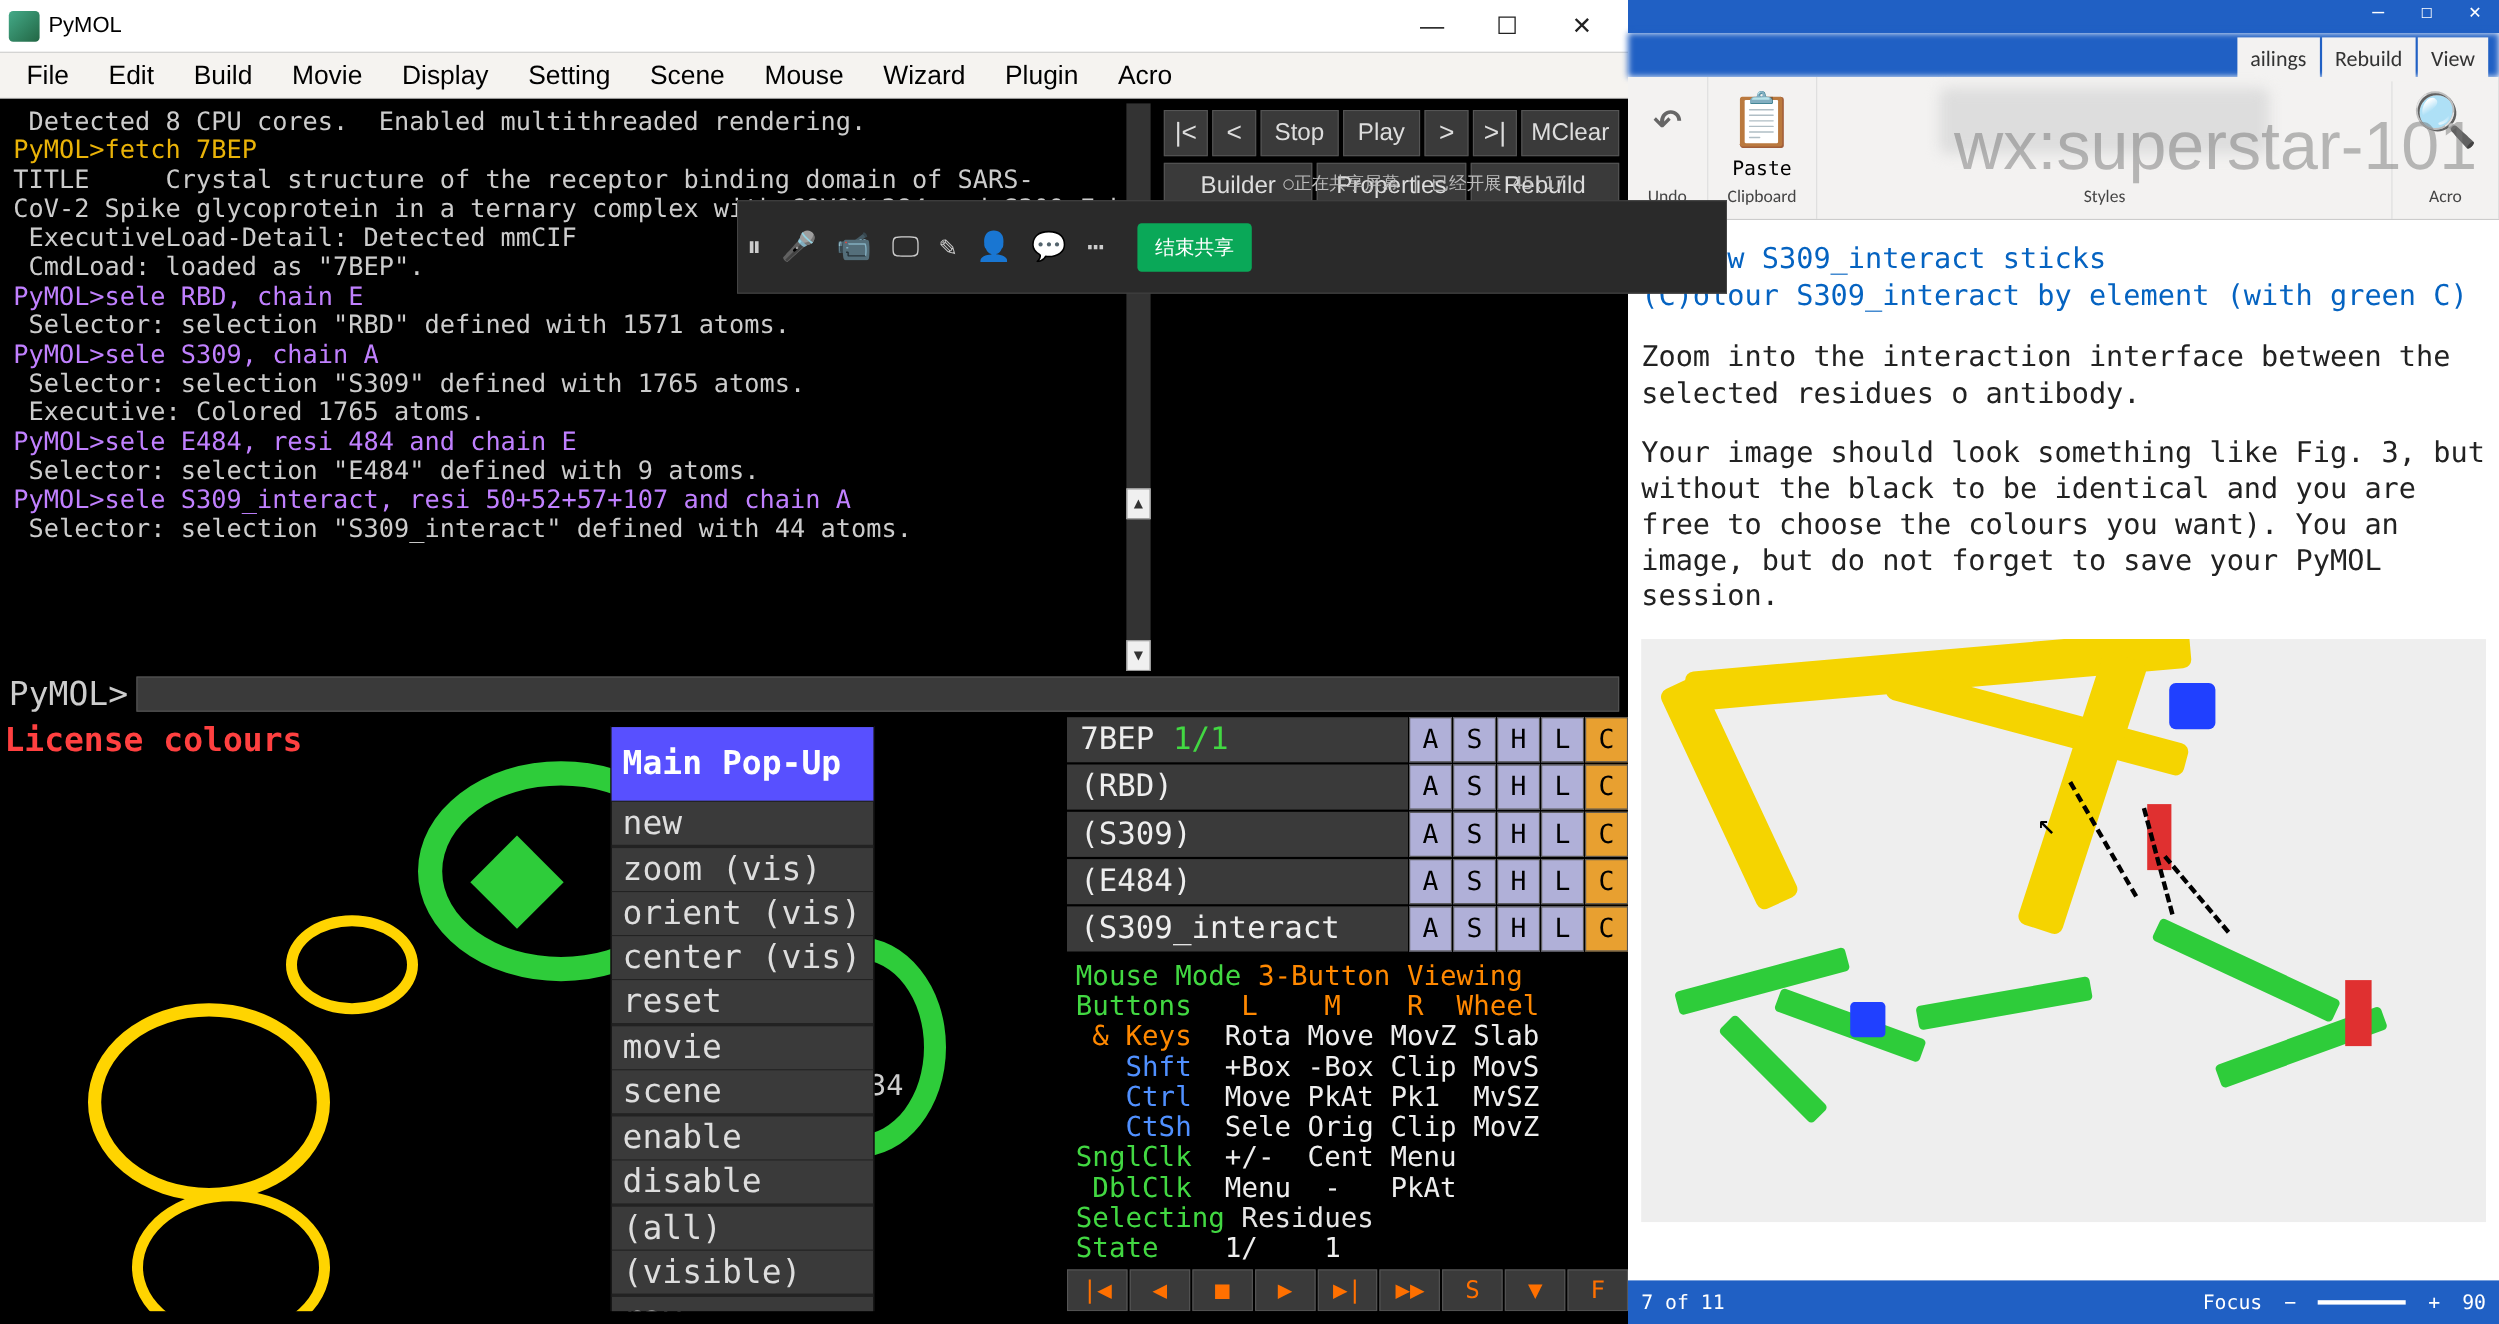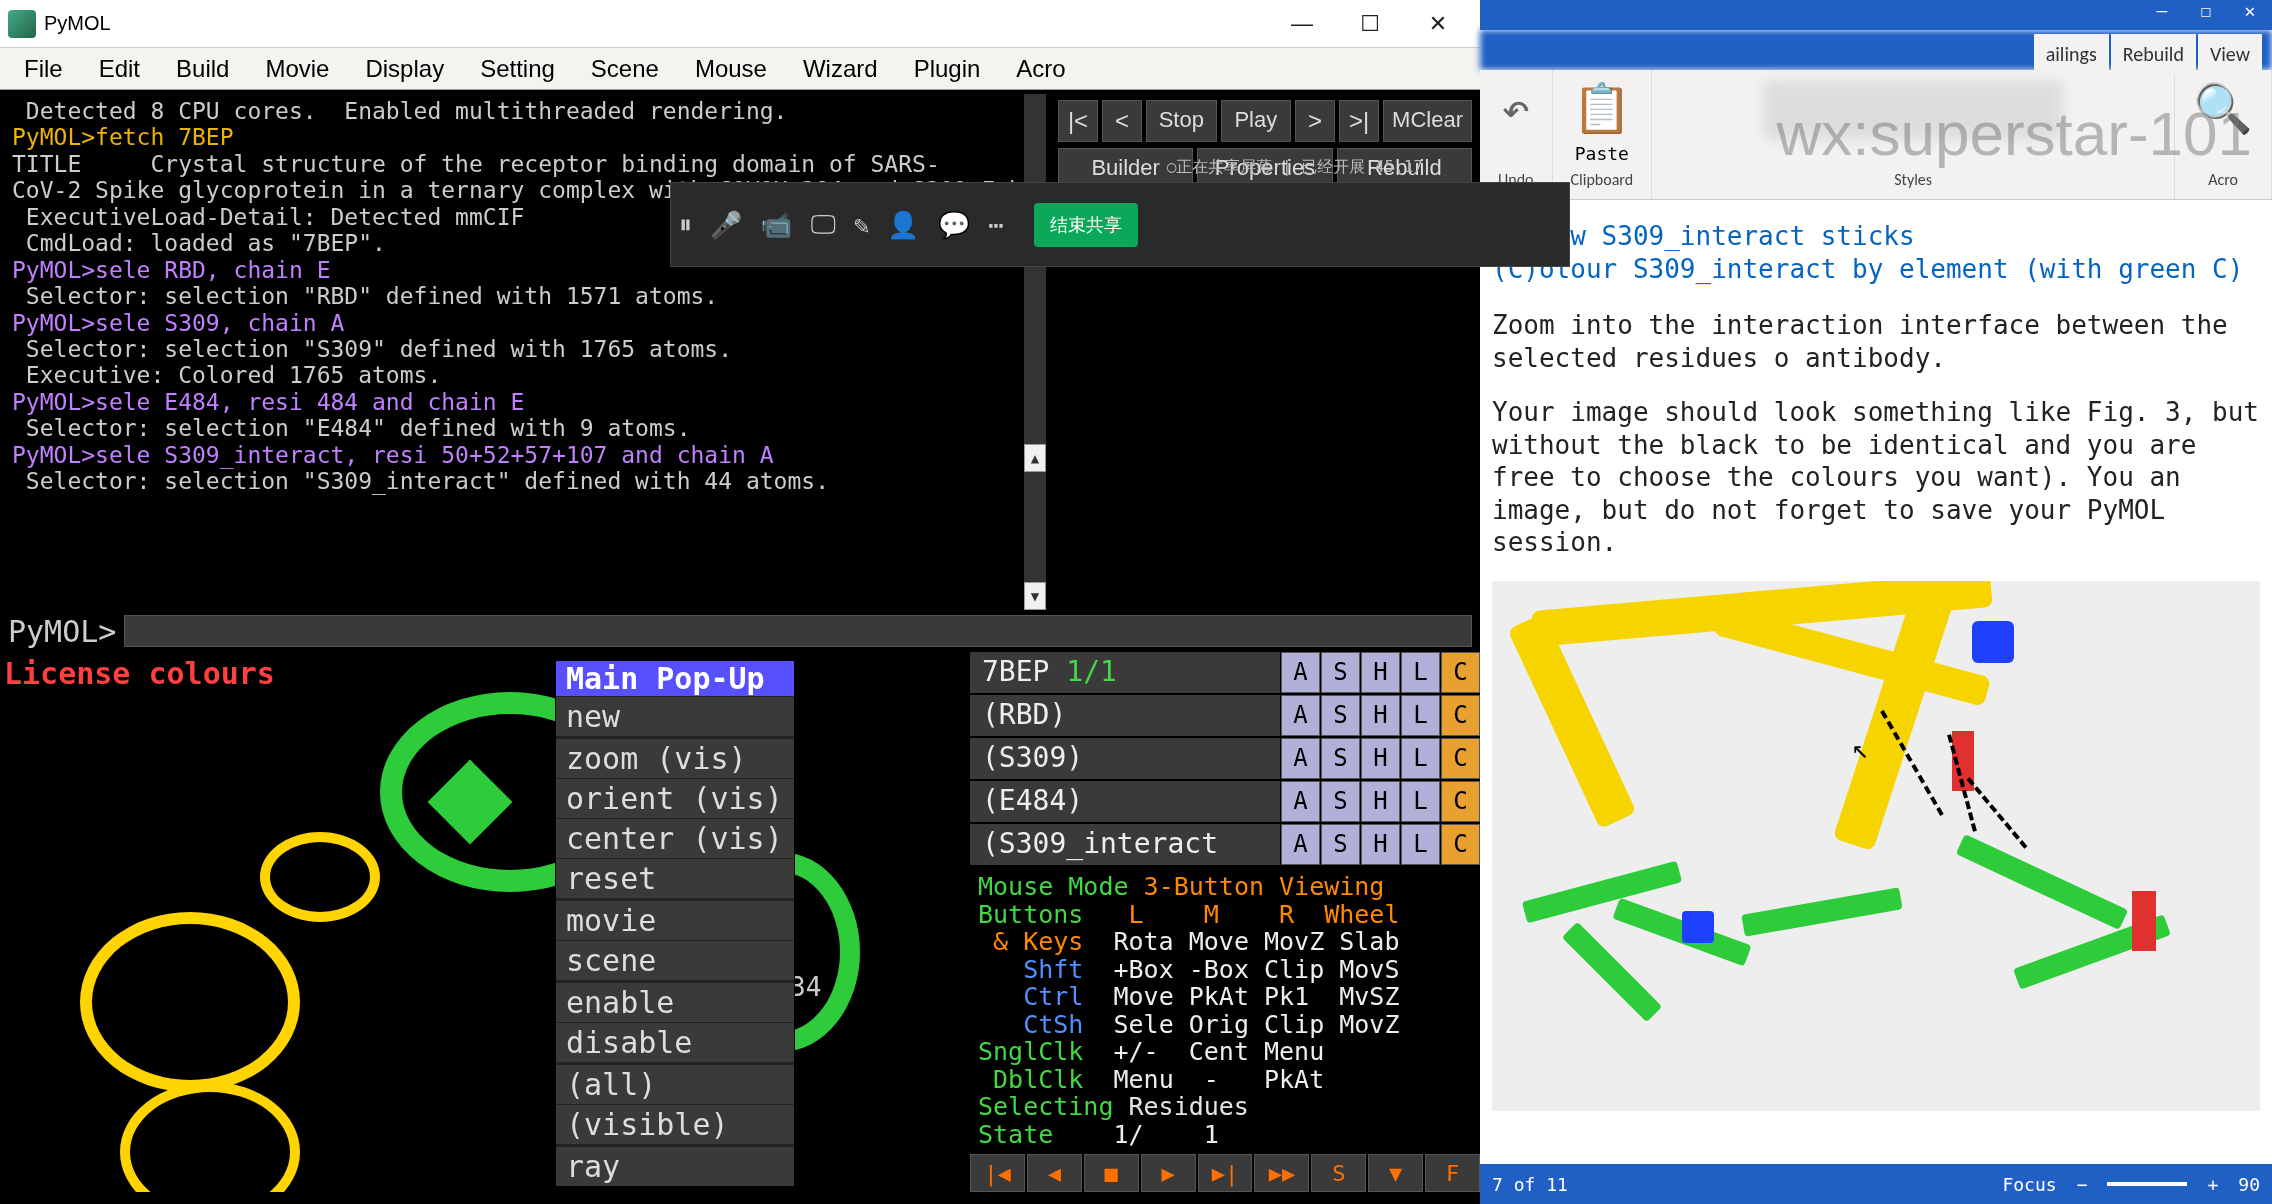--- a/index.html
+++ b/index.html
@@ -38,21 +38,21 @@
 .license-text{position:absolute;left:4px;top:4px;color:#ff4040;font-size:30px;font-weight:bold}
 
 
 .viewport3d{position:absolute;left:0;top:0;width:970px;height:545px}
 .ribbon{position:absolute;border-radius:50%}
 .yellow-r{background:transparent;border:14px solid #ffd400}
 .green-r{background:transparent;border:18px solid #2ecc3a}
 
 
 .popup{position:absolute;left:555px;top:8px;background:#3a3a3a;border:1px solid #000;min-width:240px}
-.popup .pp-header{background:#5850ff;color:#fff;font-size:30px;padding:0 10px;font-weight:bold}
+.popup .pp-header{background:#5850ff;color:#fff;font-size:30px;padding:16px 10px;font-weight:bold}
 .popup .pp-item{color:#ddd;font-size:30px;padding:2px 10px;border-top:1px solid #222}
 .popup .sep-top{border-top:3px solid #222}
 
 
 .obj-panel{position:absolute;left:970px;top:0;width:510px}
 .obj-row{display:flex;height:41px;margin-bottom:2px}
 .obj-name{flex:1;background:#3a3a3a;padding:3px 12px;font-size:28px;color:#eee}
 .obj-name .count{color:#42d842}
 .obj-btn{width:39px;background:#b0b0d8;border:1px solid #555;font-size:24px;text-align:center;line-height:38px;color:#000;margin-left:1px}
 

